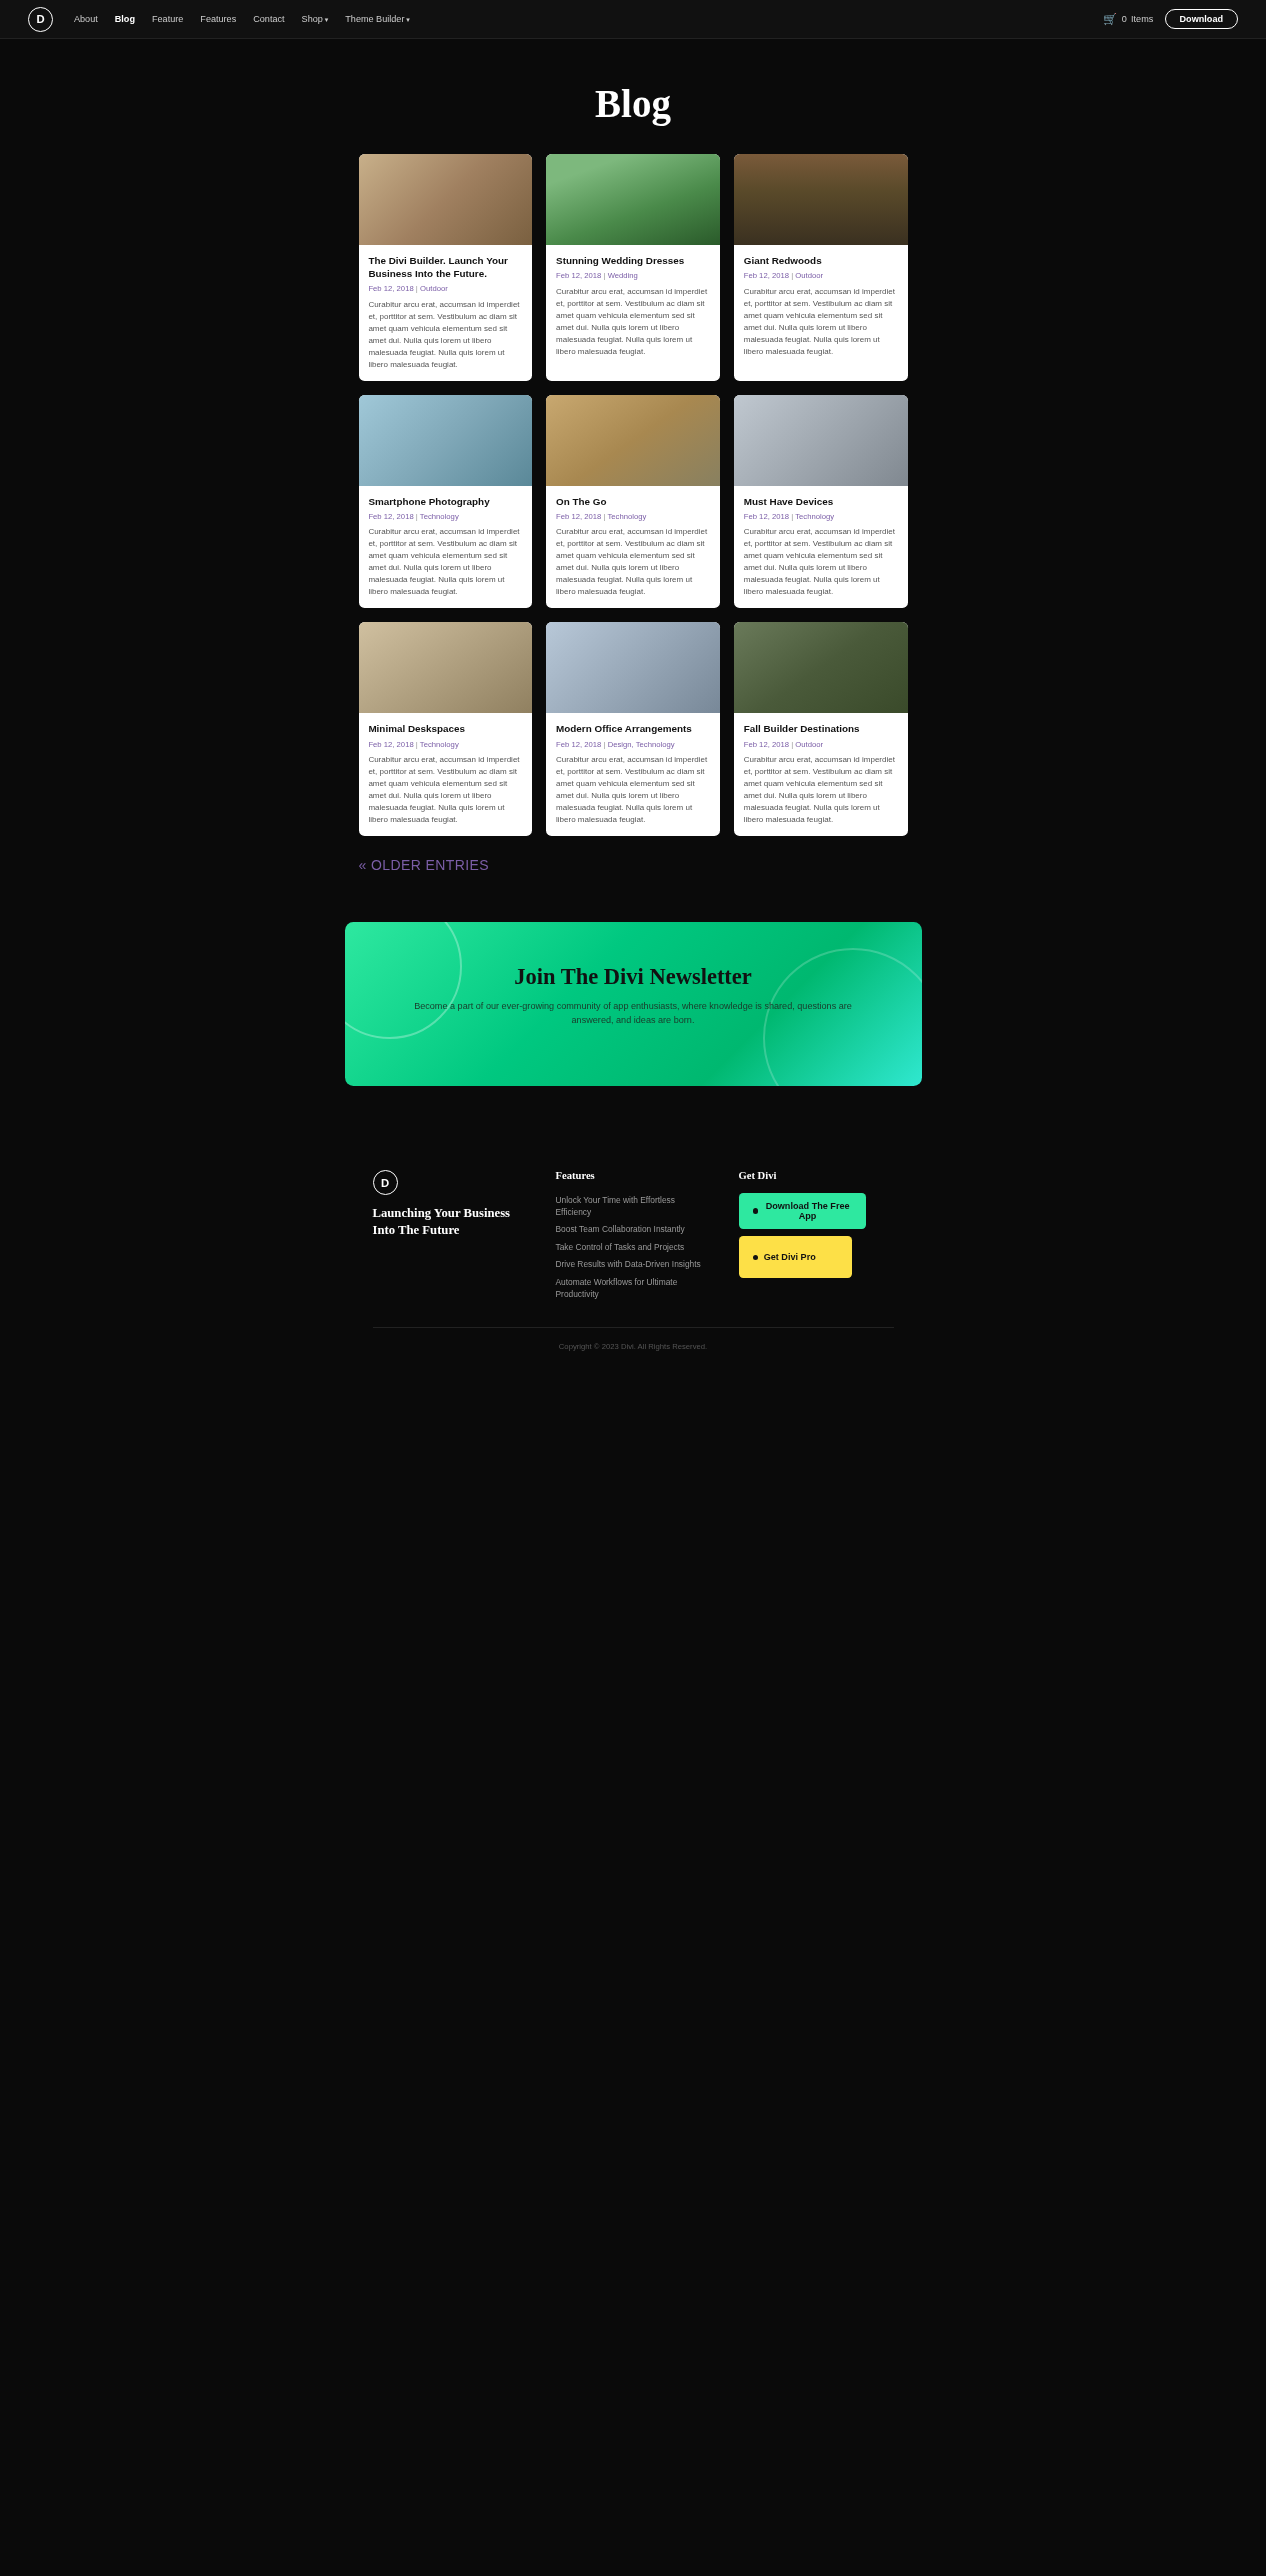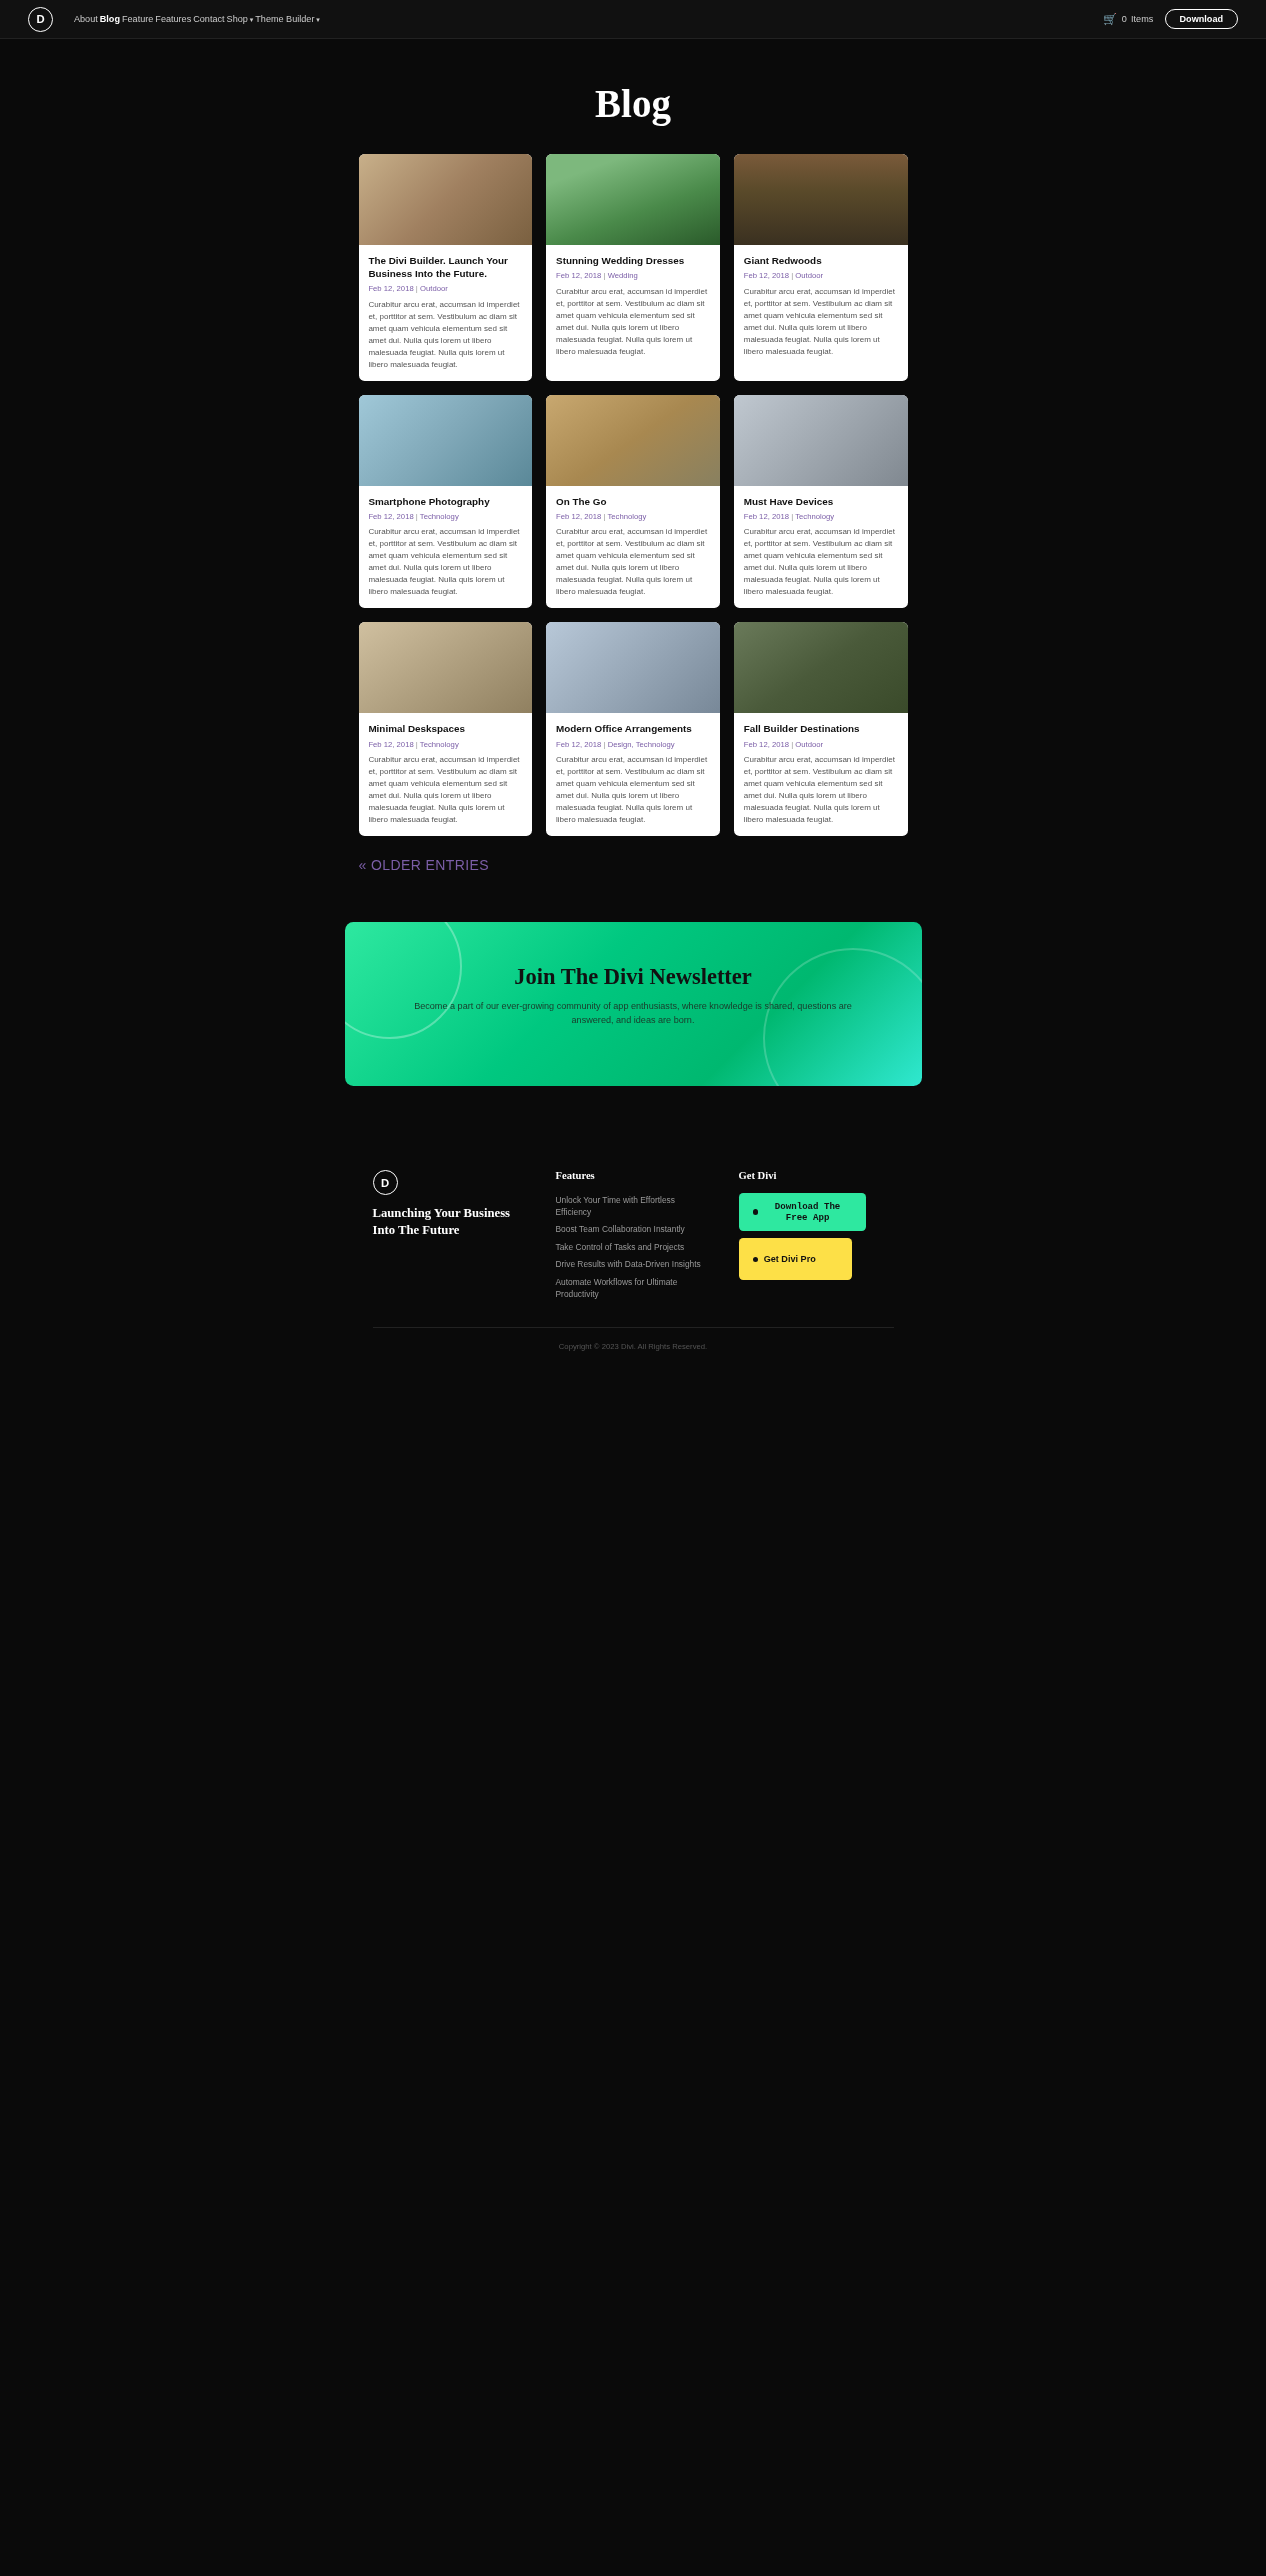--- a/index.html
+++ b/index.html
@@ -25,21 +25,21 @@
     .nav-logo {
       width: 25px; height: 25px;
       border: 1.4px solid #fff;
       border-radius: 50%;
       display: flex; align-items: center; justify-content: center;
       font-weight: bold; font-size: 11.3px; font-family: sans-serif;
       margin-right: 21px;
       flex-shrink: 0;
     }
     .nav-links {
-      display: flex; align-items: flex-start; gap: 2px;
+      display: flex; align-items: flex-start; gap: 17px;
       flex: 1;
       font-family: sans-serif; font-size: 9.1px; color: #ccc;
     }
     .nav-links a { color: #ccc; text-decoration: none; cursor: pointer; }
     .nav-links a.active { color: #fff; font-weight: bold; }
     .nav-links .has-arrow::after { content: ' ▾'; font-size: 7px; }
     .nav-right { display: flex; align-items: center; gap: 11.3px; }
     .nav-cart { font-family: sans-serif; font-size: 9.1px; color: #ccc; display: flex; align-items: center; gap: 4.2px; }
     .cart-icon { font-size: 11.3px; }
     .btn-download {
@@ -277,21 +277,21 @@
       font-family: sans-serif;
     }
     .footer-get-divi { display: flex; flex-direction: column; gap: 7px; }
     .btn-download-app {
       background: #2ee8a0;
       color: #111;
       border: none;
       border-radius: 4.2px;
       padding: 8.4px 14px;
       font-size: 9.1px;
-      font-family: Liberation Mono, monospace;
+      font-family: Liberation Sans, sans-serif;
       font-weight: 600;
       cursor: pointer;
       display: flex; align-items: center; gap: 5.6px;
       width: 127px;
     }
     .btn-get-pro {
       background: #fde047;
       color: #111;
       border: none;
       border-radius: 4.2px;

